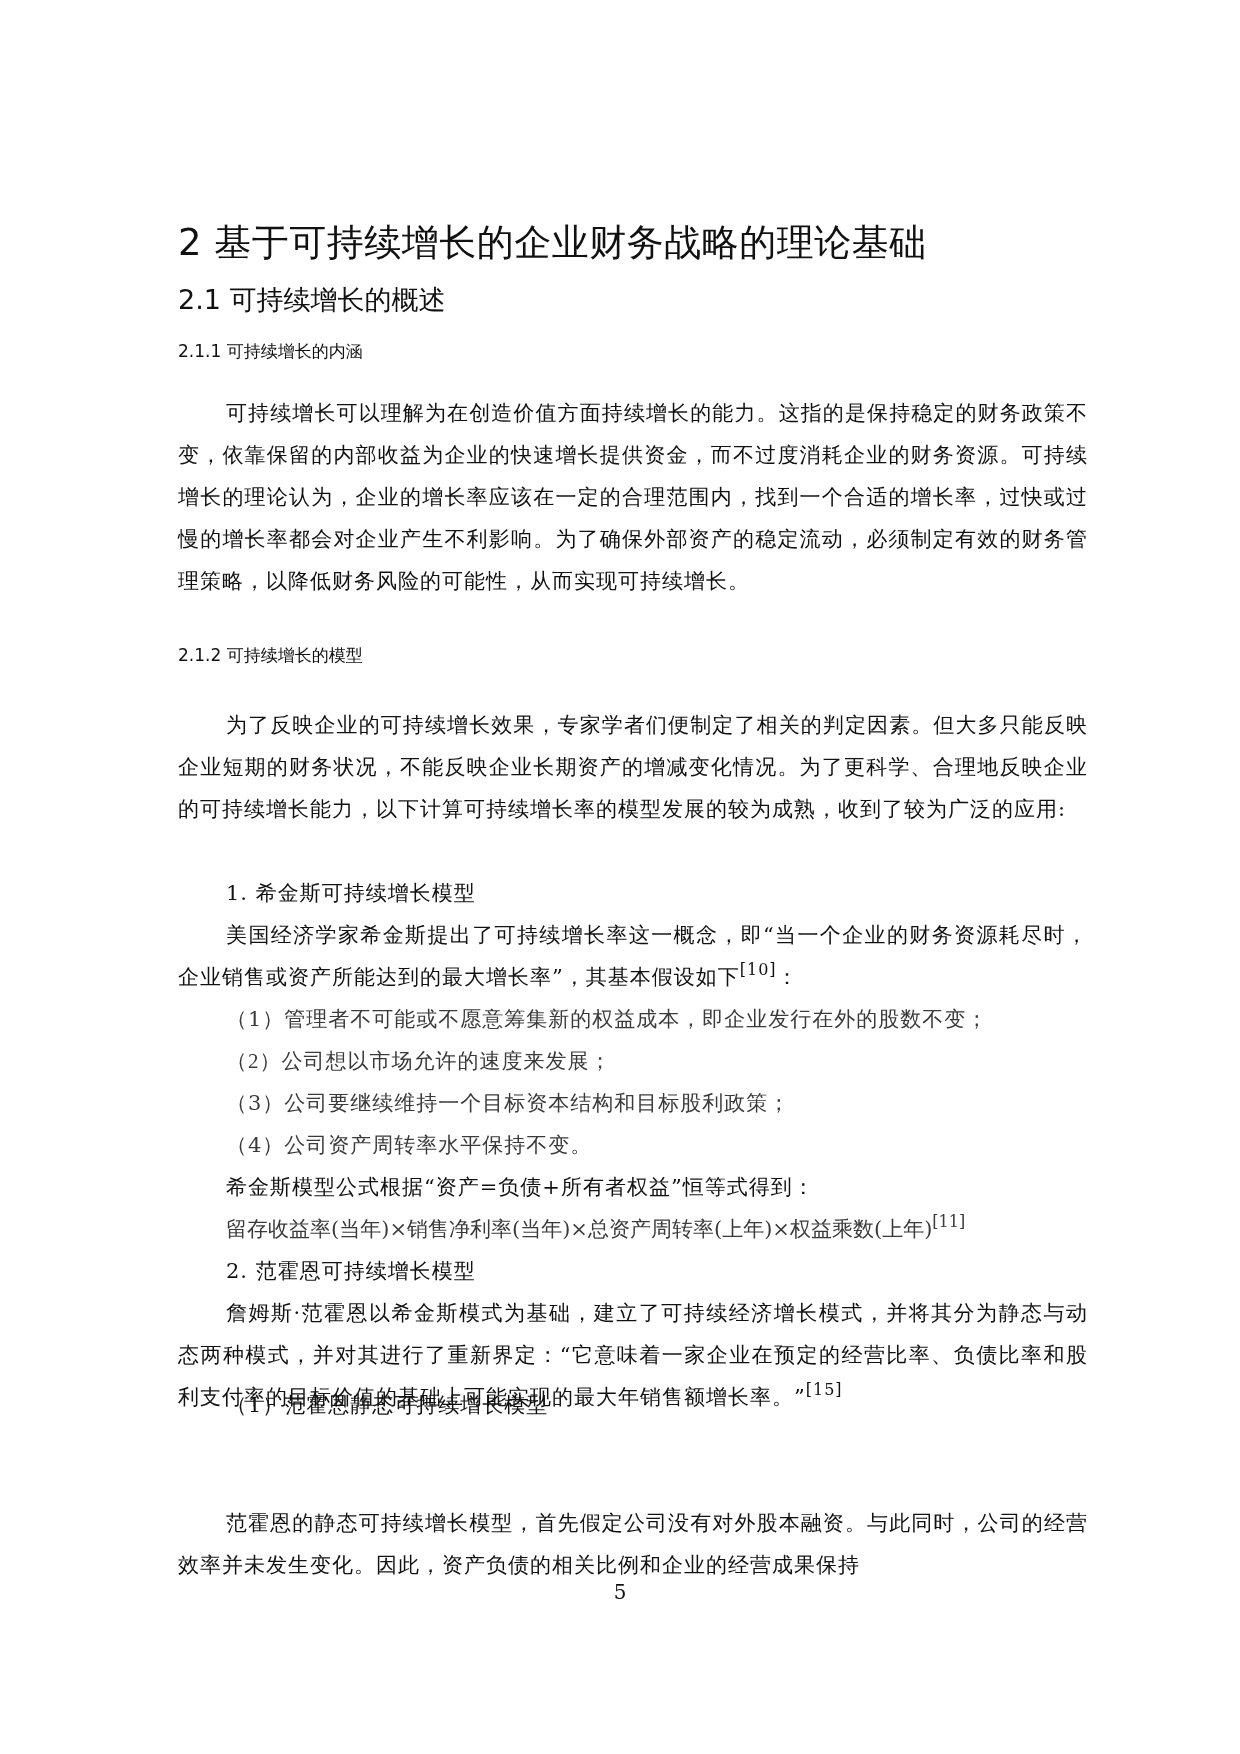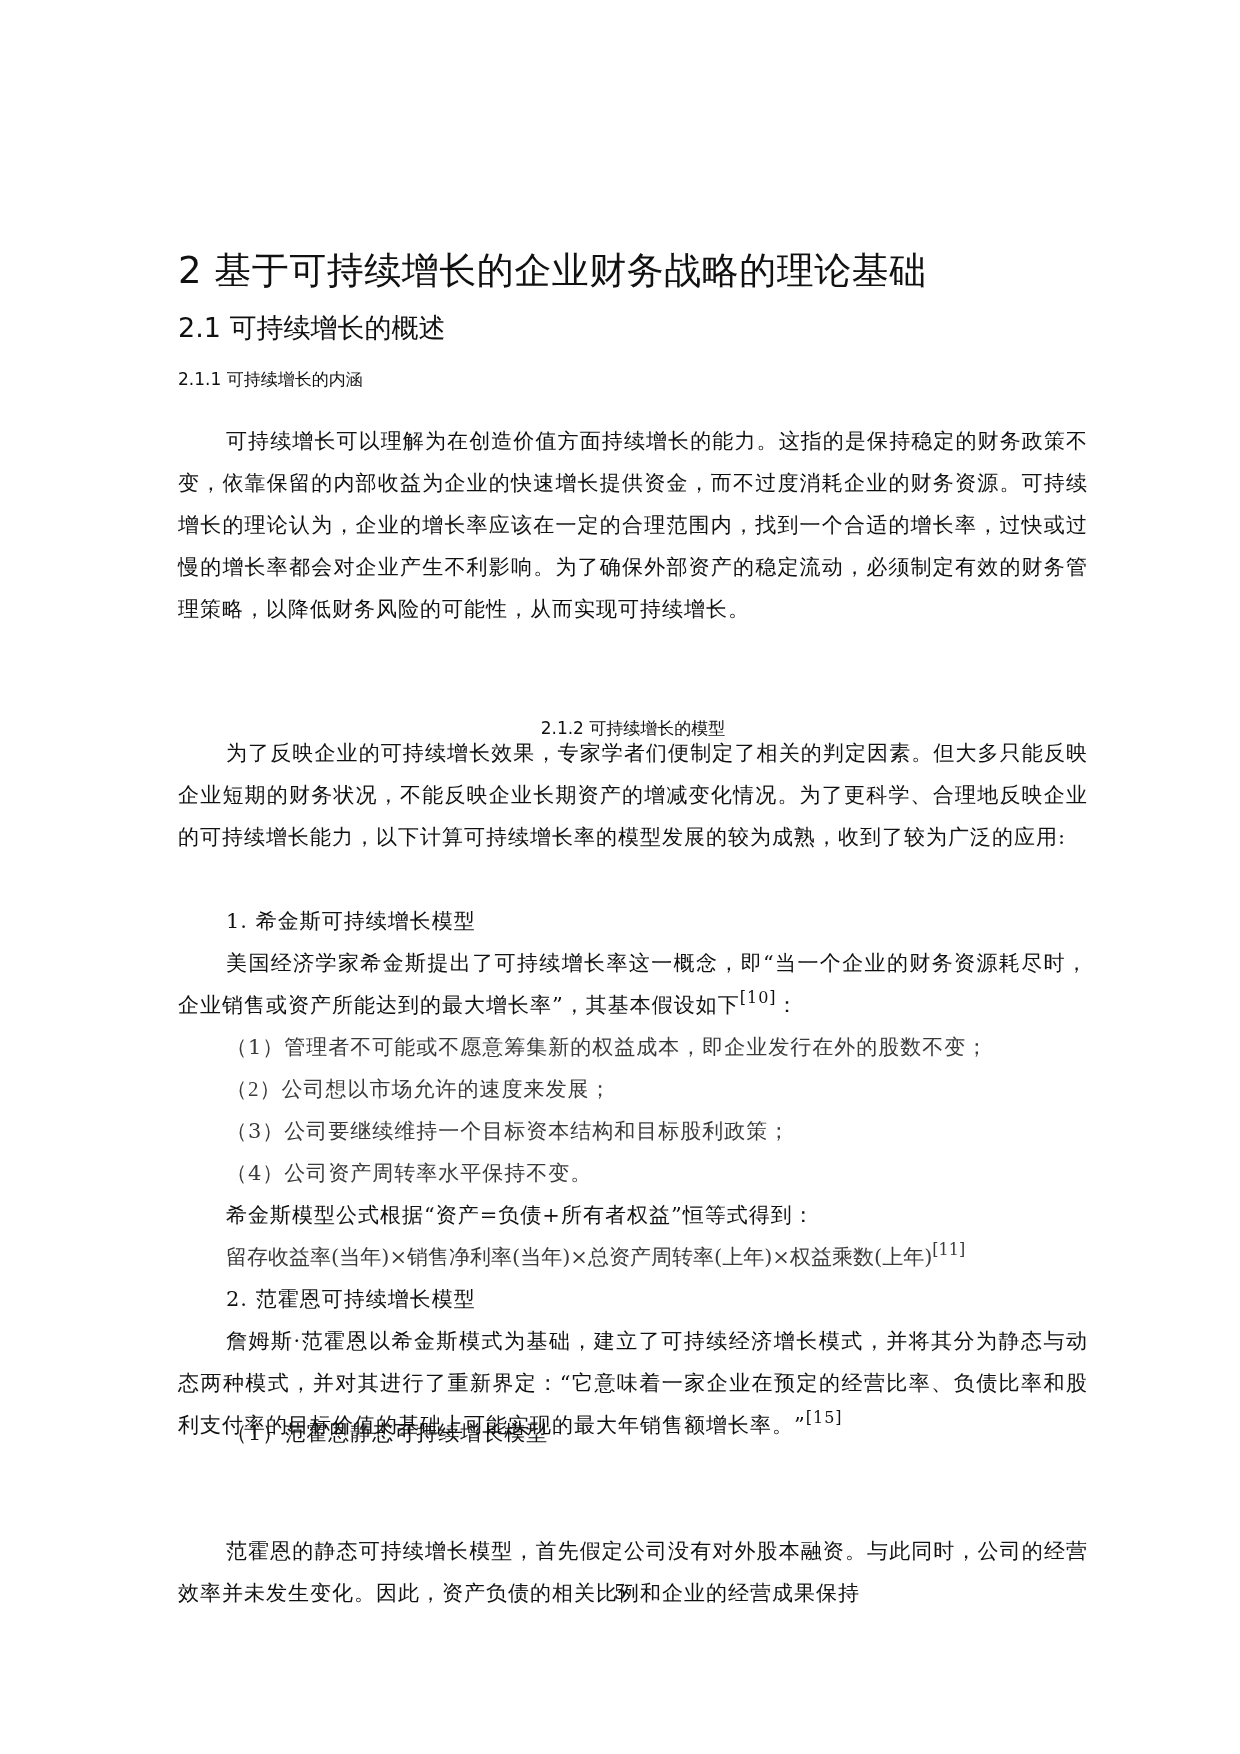--- a/index.html
+++ b/index.html
@@ -1,39 +1,39 @@
 <!DOCTYPE html>
 <html><head>
 <meta charset="utf-8">
 <style>
   html, body { margin: 0; padding: 0; background: #ffffff; }
   body { width: 1240px; height: 1754px; position: relative; overflow: hidden;
          font-family: "DejaVu Serif", "Liberation Serif", serif; color: #111; }
   .page { position: absolute; left: 0; top: 0; width: 1240px; height: 1754px; }
-  .blk { position: absolute; left: 178px; width: 910px; margin-top: 28px; }
+  .blk { position: absolute; left: 178px; width: 910px; }
   .h1 { font-family: "DejaVu Sans", "Liberation Sans", sans-serif; font-size: 37px; top: 218px; letter-spacing: 0.5px; color:#111; }
   .h2 { font-family: "DejaVu Sans", "Liberation Sans", sans-serif; font-size: 27px; top: 282px; color:#111; }
   .h3 { font-family: "DejaVu Sans", "Liberation Sans", sans-serif; font-size: 17px; color:#111; }
   .para { font-size: 21px; line-height: 42px; text-align: justify; text-indent: 48px; letter-spacing: 1px; }
   .line { font-size: 21px; line-height: 42px; padding-left: 48px; letter-spacing: 1px; }
   .grey { color: #3a3a3a; }
   sup { font-size: 16px; vertical-align: 9px; line-height: 0; }
   .pagenum { position: absolute; top: 1580px; left: 0; width: 1240px; text-align: center; font-size: 20px; }
 </style>
 </head>
 <body>
 
 <div class="page">
   <div class="blk h1">2 基于可持续增长的企业财务战略的理论基础</div>
   <div class="blk h2">2.1 可持续增长的概述</div>
   <div class="blk h3" style="top:340px;">2.1.1 可持续增长的内涵</div>
 
   <div class="blk para" style="top:392px;">可持续增长可以理解为在创造价值方面持续增长的能力。这指的是保持稳定的财务政策不变，依靠保留的内部收益为企业的快速增长提供资金，而不过度消耗企业的财务资源。可持续增长的理论认为，企业的增长率应该在一定的合理范围内，找到一个合适的增长率，过快或过慢的增长率都会对企业产生不利影响。为了确保外部资产的稳定流动，必须制定有效的财务管理策略，以降低财务风险的可能性，从而实现可持续增长。</div>
 
-  <div class="blk h3" style="top:689px;text-align:center;">2.1.2 可持续增长的模型</div>
+  <div class="blk h3" style="top:644px;">2.1.2 可持续增长的模型</div>
 
   <div class="blk para" style="top:704px;">为了反映企业的可持续增长效果，专家学者们便制定了相关的判定因素。但大多只能反映企业短期的财务状况，不能反映企业长期资产的增减变化情况。为了更科学、合理地反映企业的可持续增长能力，以下计算可持续增长率的模型发展的较为成熟，收到了较为广泛的应用:</div>
 
   <div class="blk line" style="top:872px;">1. 希金斯可持续增长模型</div>
 
   <div class="blk para" style="top:914px;"><span>美国经济学家希金斯提出了可持续增长率这一概念，即“当一个企业的财务资源耗尽时，企业销售或资产所能达到的最大增长率”，其基本假设如下</span><sup>[10]</sup><span>：</span></div>
 
   <div class="blk line grey" style="top:998px;">（1）管理者不可能或不愿意筹集新的权益成本，即企业发行在外的股数不变；</div>
   <div class="blk line grey" style="top:1040px;font-family:Liberation Serif, serif;">（2）公司想以市场允许的速度来发展；</div>
   <div class="blk line grey" style="top:1082px;">（3）公司要继续维持一个目标资本结构和目标股利政策；</div>

